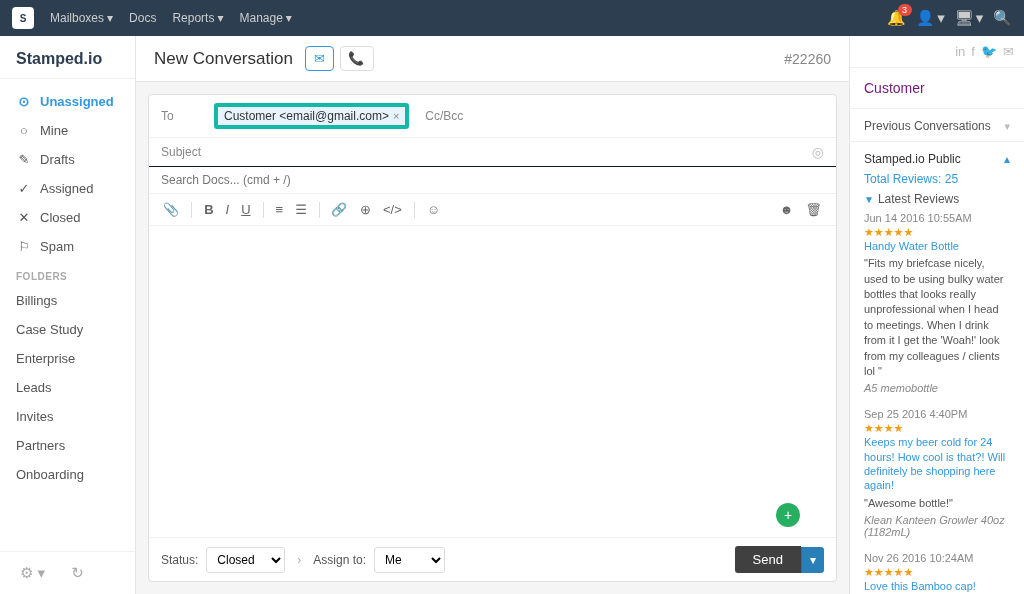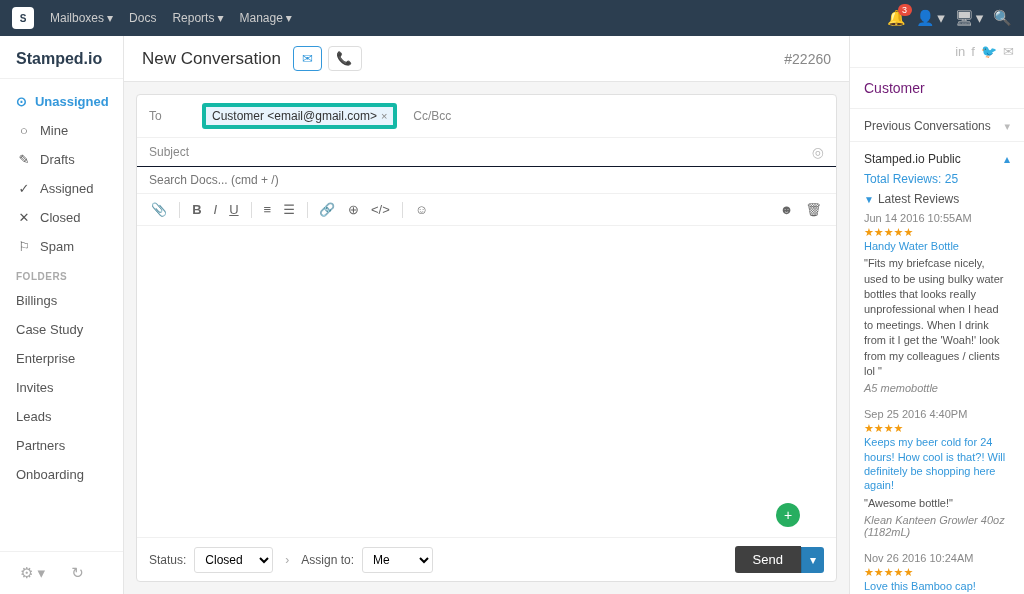--- a/index.html
+++ b/index.html
@@ -44,21 +44,21 @@
     }
 
     
     .app-body {
       display: flex;
       height: calc(594px - 36px);
     }
 
     
     .sidebar {
-      width: 124px;
+      width: 136px;
       background: #fff;
       border-right: 1px solid #e5e5e5;
       display: flex;
       flex-direction: column;
       flex-shrink: 0;
     }
     .sidebar-brand {
       padding: 14px 16px 10px;
       font-size: 16px;
       font-weight: 600;
@@ -356,24 +356,24 @@
       <div class="sidebar-item">
           <span>Billings</span>
         </div>
       <div class="sidebar-item">
           <span>Case Study</span>
         </div>
       <div class="sidebar-item">
           <span>Enterprise</span>
         </div>
       <div class="sidebar-item">
+          <span>Leads</span>
+        </div>
+      <div class="sidebar-item">
           <span>Invites</span>
-        </div>
-      <div class="sidebar-item">
-          <span>Leads</span>
         </div>
       <div class="sidebar-item">
           <span>Partners</span>
         </div>
       <div class="sidebar-item">
           <span>Onboarding</span>
         </div>
     </div>
     <div class="sidebar-footer">
       <button class="sidebar-footer-btn">⚙ ▾</button>

